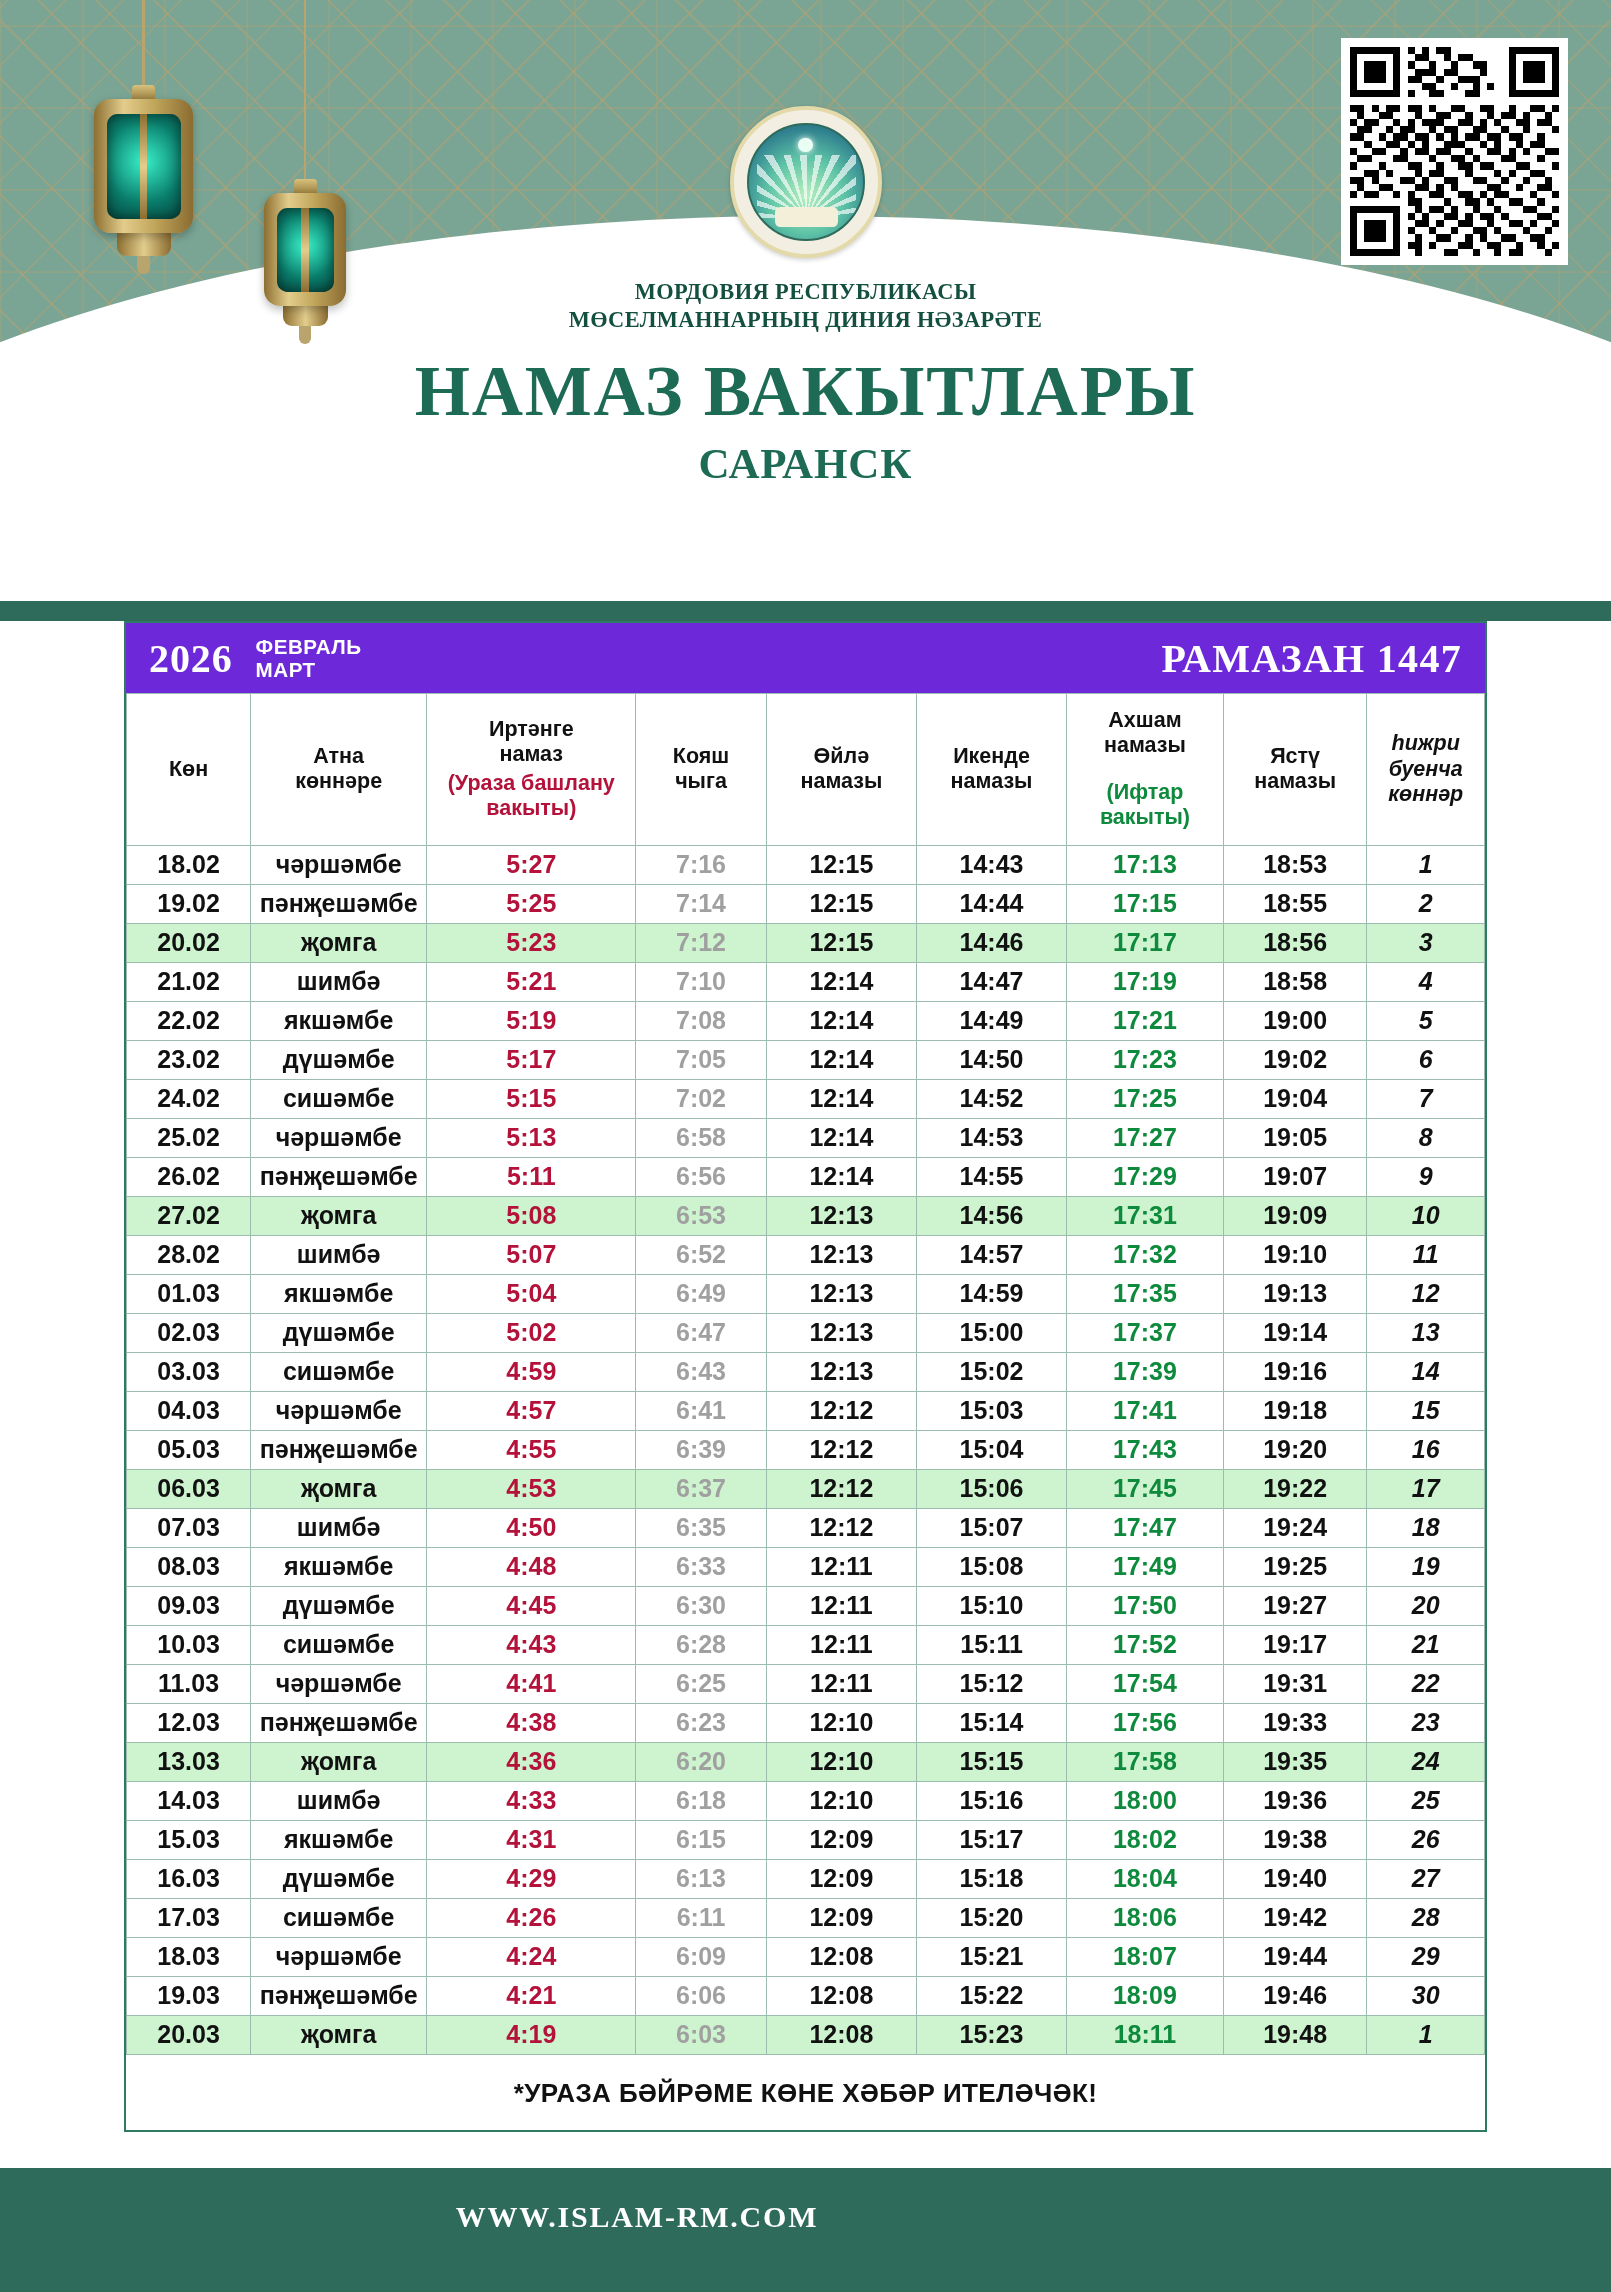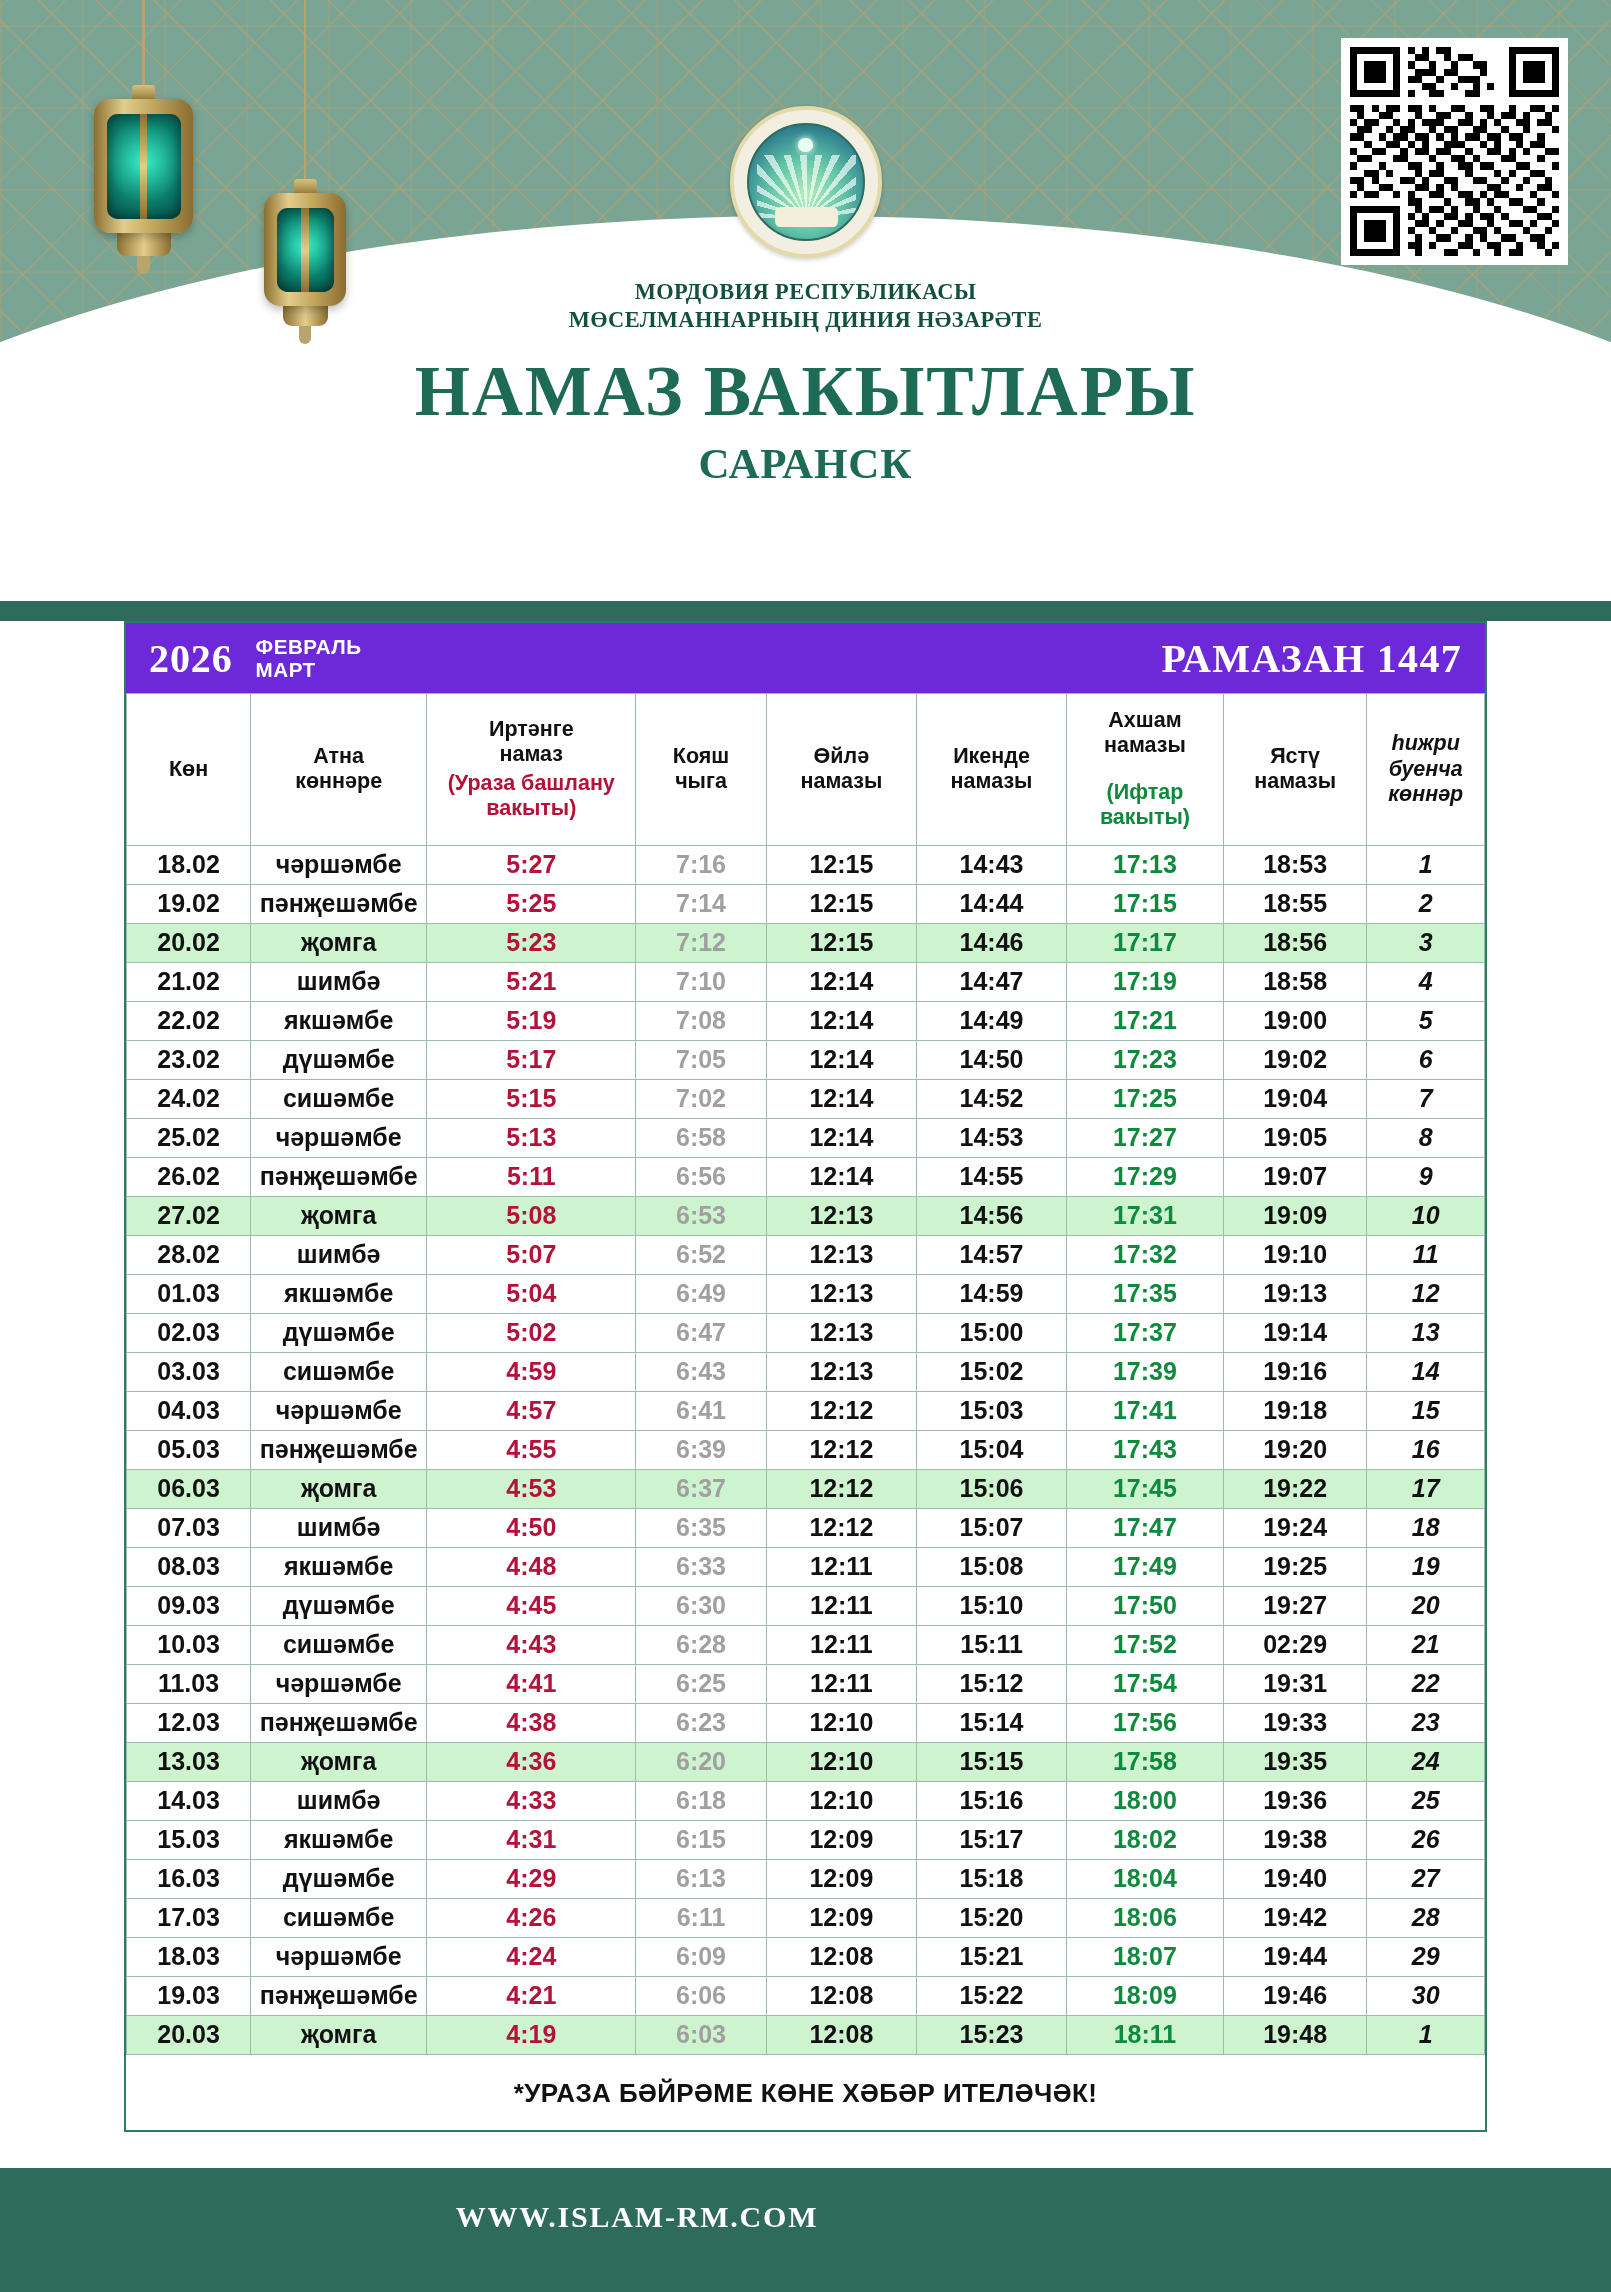--- a/index.html
+++ b/index.html
@@ -802,21 +802,21 @@
             <td class="hijri">20</td>
           </tr>
           <tr>
             <td class="date">10.03</td>
             <td class="wday">сишәмбе</td>
             <td class="fajr">4:43</td>
             <td class="sun">6:28</td>
             <td class="dhuhr">12:11</td>
             <td class="asr">15:11</td>
             <td class="magh">17:52</td>
-            <td class="isha">02:29</td>
+            <td class="isha">19:17</td>
             <td class="hijri">21</td>
           </tr>
           <tr>
             <td class="date">11.03</td>
             <td class="wday">чәршәмбе</td>
             <td class="fajr">4:41</td>
             <td class="sun">6:25</td>
             <td class="dhuhr">12:11</td>
             <td class="asr">15:12</td>
             <td class="magh">17:54</td>

